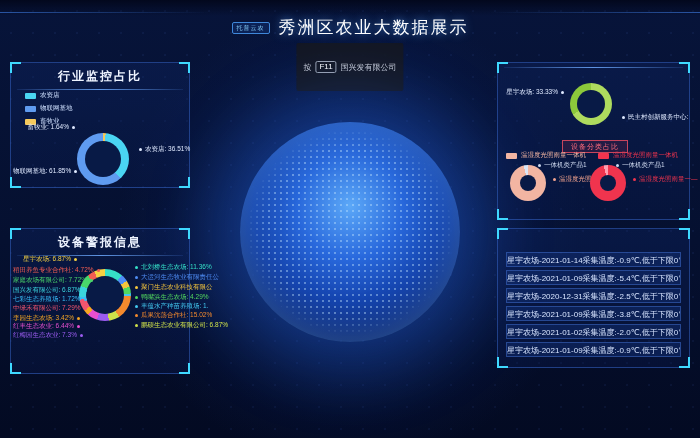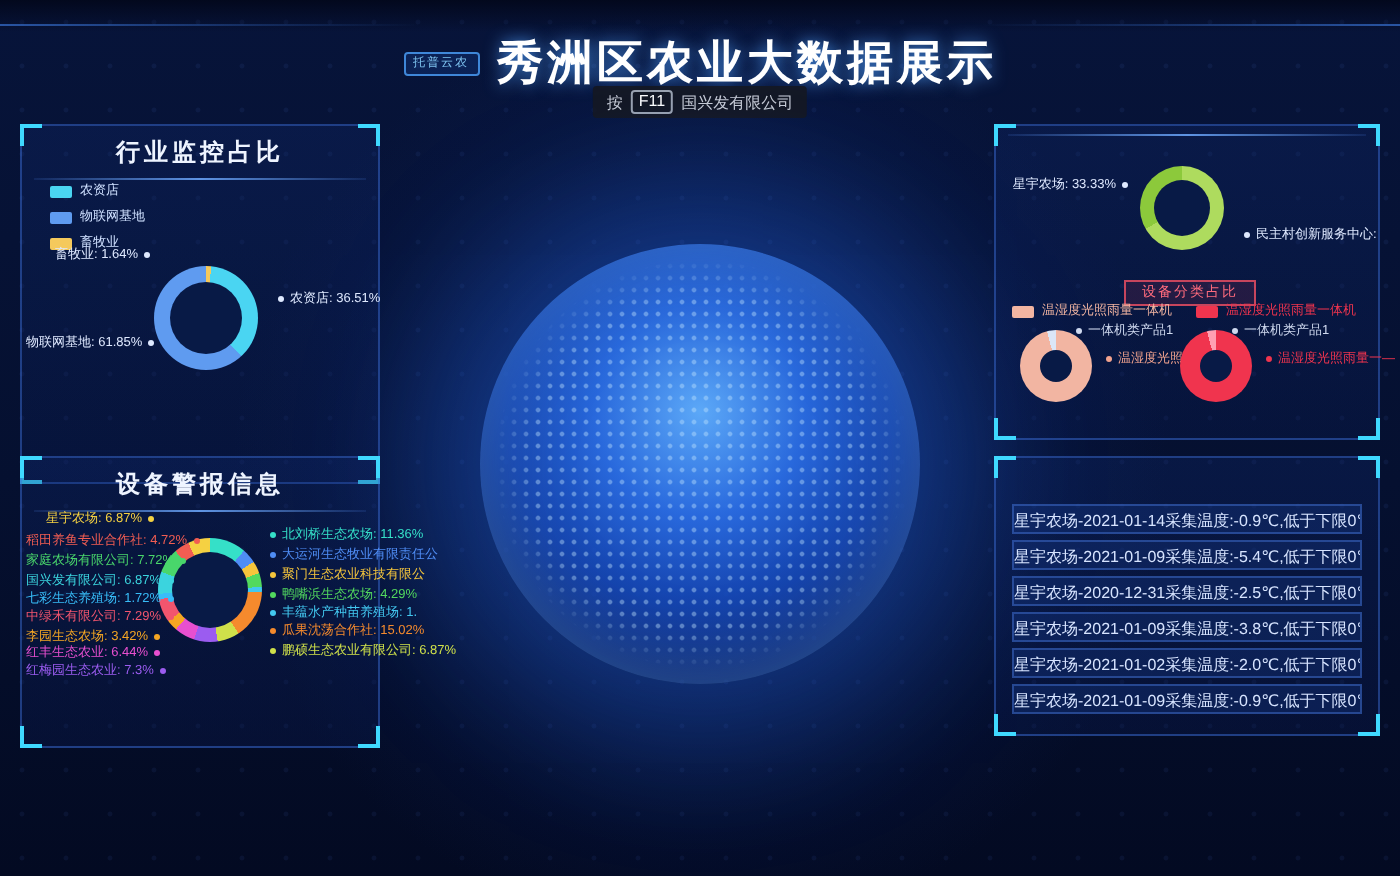--- a/index.html
+++ b/index.html
@@ -14,24 +14,24 @@
   .topband { position:absolute; top:0; left:0; width:700px; height:16px;
     background:linear-gradient(180deg, rgba(2,6,24,.85), rgba(2,6,24,0)); }
   .topline { position:absolute; top:12px; height:1px; width:210px; }
   .topline.l { left:0; background:linear-gradient(90deg, rgba(70,140,255,.55), rgba(70,140,255,0)); }
   .topline.r { right:0; background:linear-gradient(270deg, rgba(70,140,255,.55), rgba(70,140,255,0)); }
 
   
   .hdr { position:absolute; top:16px; left:0; width:700px; display:flex; justify-content:center; align-items:center; gap:9px; }
   .logo { border:1px solid #3f87d9; color:#7ec3f0; font-size:6px; line-height:8px; padding:1px 4px; border-radius:2px;
     background:rgba(20,60,140,.35); letter-spacing:1px; }
-  .title { color:#fff; font-size:23px; font-weight:bold; letter-spacing:2px; text-shadow:0 0 8px rgba(80,160,255,.8); }
+  .title { color:#fff; font-size:17px; font-weight:normal; letter-spacing:2px; text-shadow:0 0 8px rgba(80,160,255,.8); }
   .hint { position:absolute; top:43px; left:350px; transform:translateX(-50%); display:flex; align-items:center;
     background:rgba(22,24,32,.88); border-radius:2px; padding:2px 7px; font-size:8px; color:#c8ccd6; white-space:nowrap; }
-  .hint .key { border:1px solid #9aa2b0; border-radius:2px; color:#fff; padding:0 3px; margin:0 4px; font-size:8px; line-height:10px;text-align:right; }
+  .hint .key { border:1px solid #9aa2b0; border-radius:2px; color:#fff; padding:0 3px; margin:16px 4px; font-size:8px; line-height:10px;text-align:right; }
 
   
   .globe { position:absolute; left:240px; top:122px; width:220px; height:220px; border-radius:50%;
     background:radial-gradient(circle at 50% 38%, rgba(96,175,255,.95) 0%, rgba(45,115,240,.85) 30%,
       rgba(22,75,195,.78) 55%, rgba(14,48,145,.55) 74%, rgba(8,30,100,.2) 90%, transparent 100%);
     box-shadow:0 0 70px 24px rgba(40,110,255,.28), inset 0 0 42px rgba(130,200,255,.35); }
   .globe .dots { position:absolute; inset:8px; border-radius:50%; opacity:.75;
     background-image:radial-gradient(rgba(195,230,255,.55) .8px, transparent 1.5px); background-size:6px 6px;
     -webkit-mask:radial-gradient(circle,#000 58%, transparent 72%); mask:radial-gradient(circle,#000 58%, transparent 72%); }
 
@@ -41,21 +41,21 @@
   .panel::before,.panel::after,.frame::before,.frame::after { content:""; position:absolute; width:9px; height:9px; border:0 solid #3fd9ff; }
   .panel::before { top:-1px; left:-1px; border-top-width:2px; border-left-width:2px; }
   .panel::after  { top:-1px; right:-1px; border-top-width:2px; border-right-width:2px; }
   .frame { position:absolute; inset:0; pointer-events:none; }
   .frame::before { bottom:-1px; left:-1px; border-bottom-width:2px; border-left-width:2px; }
   .frame::after  { bottom:-1px; right:-1px; border-bottom-width:2px; border-right-width:2px; }
   .ptitle { margin-top:5px; text-align:center; color:#eef4ff; font-size:12px; font-weight:bold; letter-spacing:2px; }
   .sep { height:1px; margin:4px 6px 0 6px;
     background:linear-gradient(90deg, rgba(80,140,255,.12), rgba(110,170,255,.85), rgba(80,140,255,.12)); }
 
-  #p1 { left:10px; top:62px;  width:180px; height:180px; }
+  #p1 { left:10px; top:62px;  width:180px; height:126px; }
   #p2 { left:10px; top:228px; width:180px; height:146px; }
   #p3 { left:497px; top:62px; width:193px; height:158px; }
   #p4 { left:497px; top:228px; width:193px; height:140px; }
 
   
   .lg { position:absolute; display:flex; align-items:center; gap:4px; }
   .lg .sw { width:11px; height:6px; border-radius:1px; }
   .lg .lb { font-size:6.5px; color:#cfe0ff; white-space:nowrap; }
 
   

